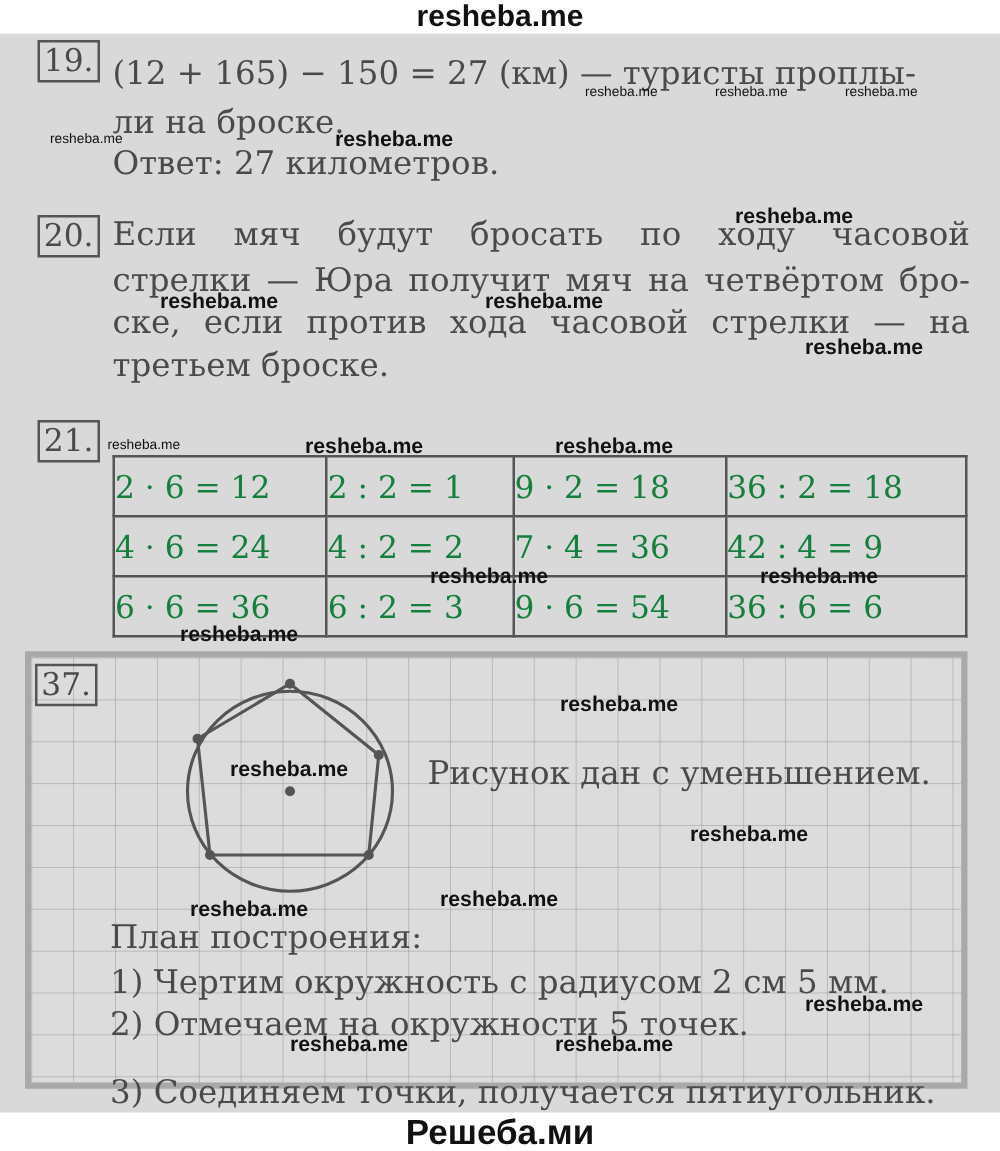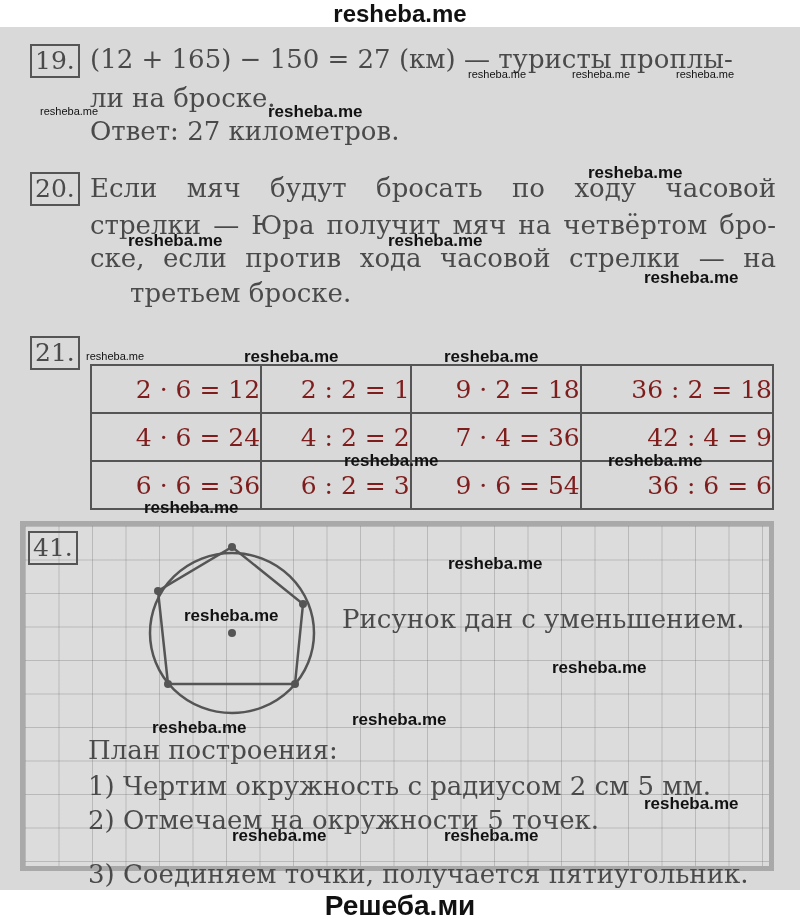--- a/index.html
+++ b/index.html
@@ -8,47 +8,47 @@
   .topmark { position: absolute; left: 0; top: 0; width: 800px; height: 27px;
              text-align: center; font-family: "Liberation Sans", sans-serif; font-weight: bold;
              font-size: 24px; color: #111; line-height: 27px; }
   .page { position: absolute; left: 0; top: 27px; width: 800px; height: 863px; background: #d9d9d9; }
   .bottommark { position: absolute; left: 0; top: 890px; width: 800px; height: 31px; text-align: center;
                 font-family: "Liberation Sans", sans-serif; font-weight: bold; font-size: 28px; color: #111; line-height: 31px; }
   .num { position: absolute; border: 2px solid #555; padding: 0 3px; font-size: 25px; line-height: 30px; background: transparent; color: #4a4a4a; }
   .line { position: absolute; font-size: 26px; line-height: 30px; white-space: nowrap; color: #4a4a4a; }
   .justify { text-align: justify; text-align-last: justify; }
   table.t21 { position: absolute; left: 90px; top: 364px; width: 684px; height: 143px; border-collapse: collapse; }
-  table.t21 td { border: 2px solid #555; text-align: right; font-size: 25px; color: #7f1d1d; height: 46px; padding: 0; }
+  table.t21 td { border: 2px solid #555; text-align: left; font-size: 25px; color: #15803d; height: 46px; padding: 0; }
   .box22 { position: absolute; left: 20px; top: 521px; width: 754px; height: 350px; border: 5px solid #a9a9a9;
            background-color: #dcdcdc;
            background-image:
              linear-gradient(to right, rgba(120,120,120,0.35) 1px, transparent 1px),
              linear-gradient(to bottom, rgba(120,120,120,0.35) 1px, transparent 1px);
            background-size: 33.5px 33.5px; box-sizing: border-box; }
   .wm { position: absolute; font-family: "Liberation Sans", sans-serif; font-weight: bold; color: #111; font-size: 17px; white-space: nowrap; }
   .wm.small { font-size: 11px; font-weight: normal; }
 </style>
 </head>
 <body>
 
 <div class="topmark">resheba.me</div>
 
 <div class="page"></div>
 
-<div class="num" style="left:30px;top:44px;">19.</div>
+<div class="num" style="left:30px;top:32px;">19.</div>
 <div class="line" style="left:90px;top:44px;width:664px;">(12 + 165) − 150 = 27 (км) — туристы проплы-</div>
 <div class="line" style="left:90px;top:83px;">ли на броске.</div>
 <div class="line" style="left:90px;top:116px;">Ответ: 27 километров.</div>
 
 <div class="num" style="left:30px;top:172px;">20.</div>
 <div class="line justify" style="left:90px;top:173px;width:686px;">Если мяч будут бросать по ходу часовой</div>
 <div class="line justify" style="left:90px;top:210px;width:686px;">стрелки — Юра получит мяч на четвёртом бро-</div>
 <div class="line justify" style="left:90px;top:243px;width:686px;">ске, если против хода часовой стрелки — на</div>
-<div class="line" style="left:90px;top:278px;margin-left:40px;">третьем броске.</div>
+<div class="line" style="left:90px;top:278px;">третьем броске.</div>
 
 <div class="num" style="left:30px;top:336px;">21.</div>
 <table class="t21">
   <tbody>
       <tr>
     <td>2 · 6 = 12</td>
     <td>2 : 2 = 1</td>
     <td>9 · 2 = 18</td>
     <td>36 : 2 = 18</td>
   </tr>
@@ -61,21 +61,21 @@
   <tr>
     <td>6 · 6 = 36</td>
     <td>6 : 2 = 3</td>
     <td>9 · 6 = 54</td>
     <td>36 : 6 = 6</td>
   </tr>
 </tbody>
   </table>
 
 <div class="box22"></div>
-<div class="num" style="left:28px;top:531px;">41.</div>
+<div class="num" style="left:28px;top:531px;">37.</div>
 <svg style="position:absolute;left:140px;top:540px;" width="180" height="175">
   <ellipse cx="92" cy="93" rx="82" ry="80" fill="none" stroke="#555" stroke-width="2.5"></ellipse>
   <polygon points="92,7 163,64 155,144 28,144 18,51" fill="none" stroke="#555" stroke-width="2.5"></polygon>
   <circle cx="92" cy="7" r="4" fill="#555"></circle>
   <circle cx="163" cy="64" r="4" fill="#555"></circle>
   <circle cx="155" cy="144" r="4" fill="#555"></circle>
   <circle cx="28" cy="144" r="4" fill="#555"></circle>
   <circle cx="18" cy="51" r="4" fill="#555"></circle>
   <circle cx="92" cy="93" r="4" fill="#555"></circle>
 </svg>

